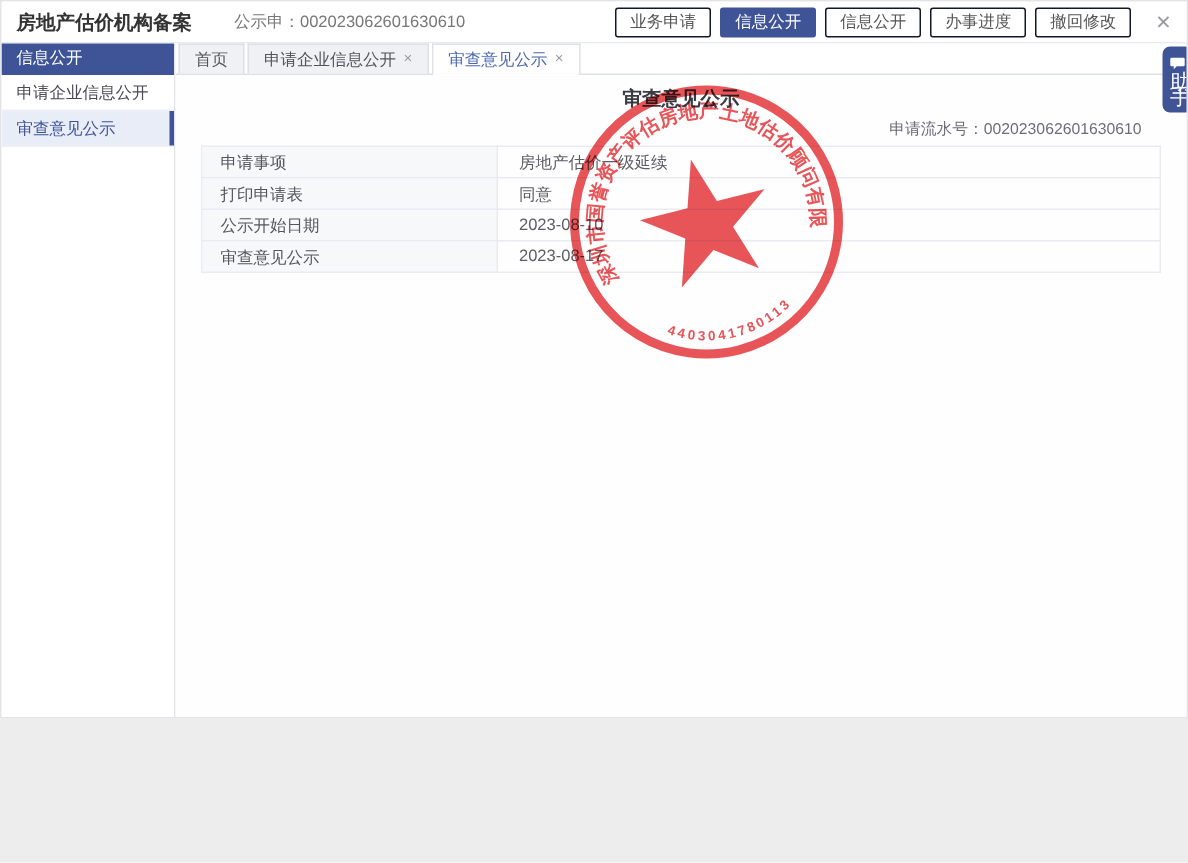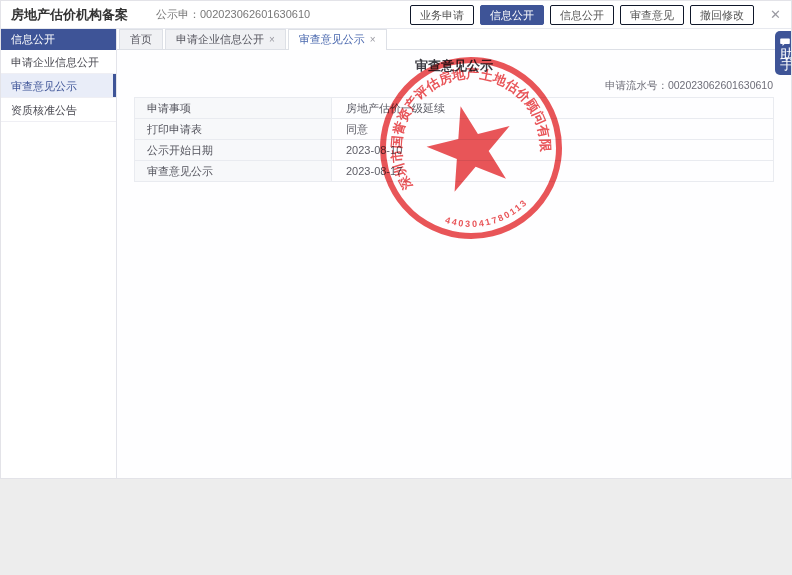--- a/index.html
+++ b/index.html
@@ -26,21 +26,21 @@
 
   .right { flex:1; display:flex; flex-direction:column; min-width:0; }
   .tabbar { height:21px; display:flex; align-items:stretch; border-bottom:1px solid #dde0e6; background:#fff; padding-left:2px; }
   .tab { display:flex; align-items:center; font-size:11px; color:#55555e; background:#f0f1f4; border:1px solid #dde0e6; border-bottom:none; padding:0 10px; margin-right:2px; cursor:pointer; gap:5px; white-space:nowrap; position:relative;text-align:center; }
   .tab.active { background:#fff; color:#4a68ae; }
   .tab.active::after { content:""; position:absolute; left:0; right:0; bottom:-1px; height:1px; background:#fff; }
   .tab-x { font-size:10px; color:#9a9aa2; cursor:pointer; }
 
   .content { flex:1; position:relative; background:#fefeff; }
   .page-title { text-align:center; font-size:13px; font-weight:bold; color:#3b3b42; padding-top:7px; }
-  .serial { text-align:right; font-size:10.5px; color:#6d6d78; padding-right:18px; margin-top:4px; }
+  .serial { text-align:right; font-size:10.5px; color:#6d6d78; padding-right:30px; margin-top:4px; }
   .info-table { border-collapse:collapse; margin:4px 17px 0; width:calc(100% - 34px); table-layout:fixed; }
   .info-table td { border:1px solid #e9ebf0; height:21px; font-size:11px; padding:0 0 0 12px; overflow:hidden; white-space:nowrap; }
   td.lbl { width:197px; background:#f7f8fa; color:#55555e;margin-top:44px; }
   td.val { color:#5d5d66; padding-left:14px; }
 
   
   .stamp { position:absolute; left:259px; top:3px; width:190px; height:190px; mix-blend-mode:multiply; opacity:.92; pointer-events:none; }
   .stamp text { font-weight:bold; font-family:"Liberation Sans", sans-serif; }
 
   
@@ -52,33 +52,32 @@
 
 <div class="window">
 
   <div class="topbar">
     <span class="app-title">房地产估价机构备案</span>
     <span class="status"><span>公示申：</span><span>002023062601630610</span></span>
     <div class="topbar-right">
       <button class="tb-btn">业务申请</button>
       <button class="tb-btn active">信息公开</button>
       <button class="tb-btn">信息公开</button>
-      <button class="tb-btn">审查意见</button>
+      <button class="tb-btn">办事进度</button>
       <button class="tb-btn">撤回修改</button>
       <span class="win-close">✕</span>
     </div>
   </div>
 
   <div class="main">
 
     <div class="sidebar">
       <div class="sb-title">信息公开</div>
       <div class="sb-item">申请企业信息公开</div>
       <div class="sb-item selected">审查意见公示</div>
-      <div class="sb-item">资质核准公告</div>
     </div>
 
     <div class="right">
 
       <div class="tabbar">
         <div class="tab">
           <span>首页</span>
         </div>
         <div class="tab">
           <span>申请企业信息公开</span>

